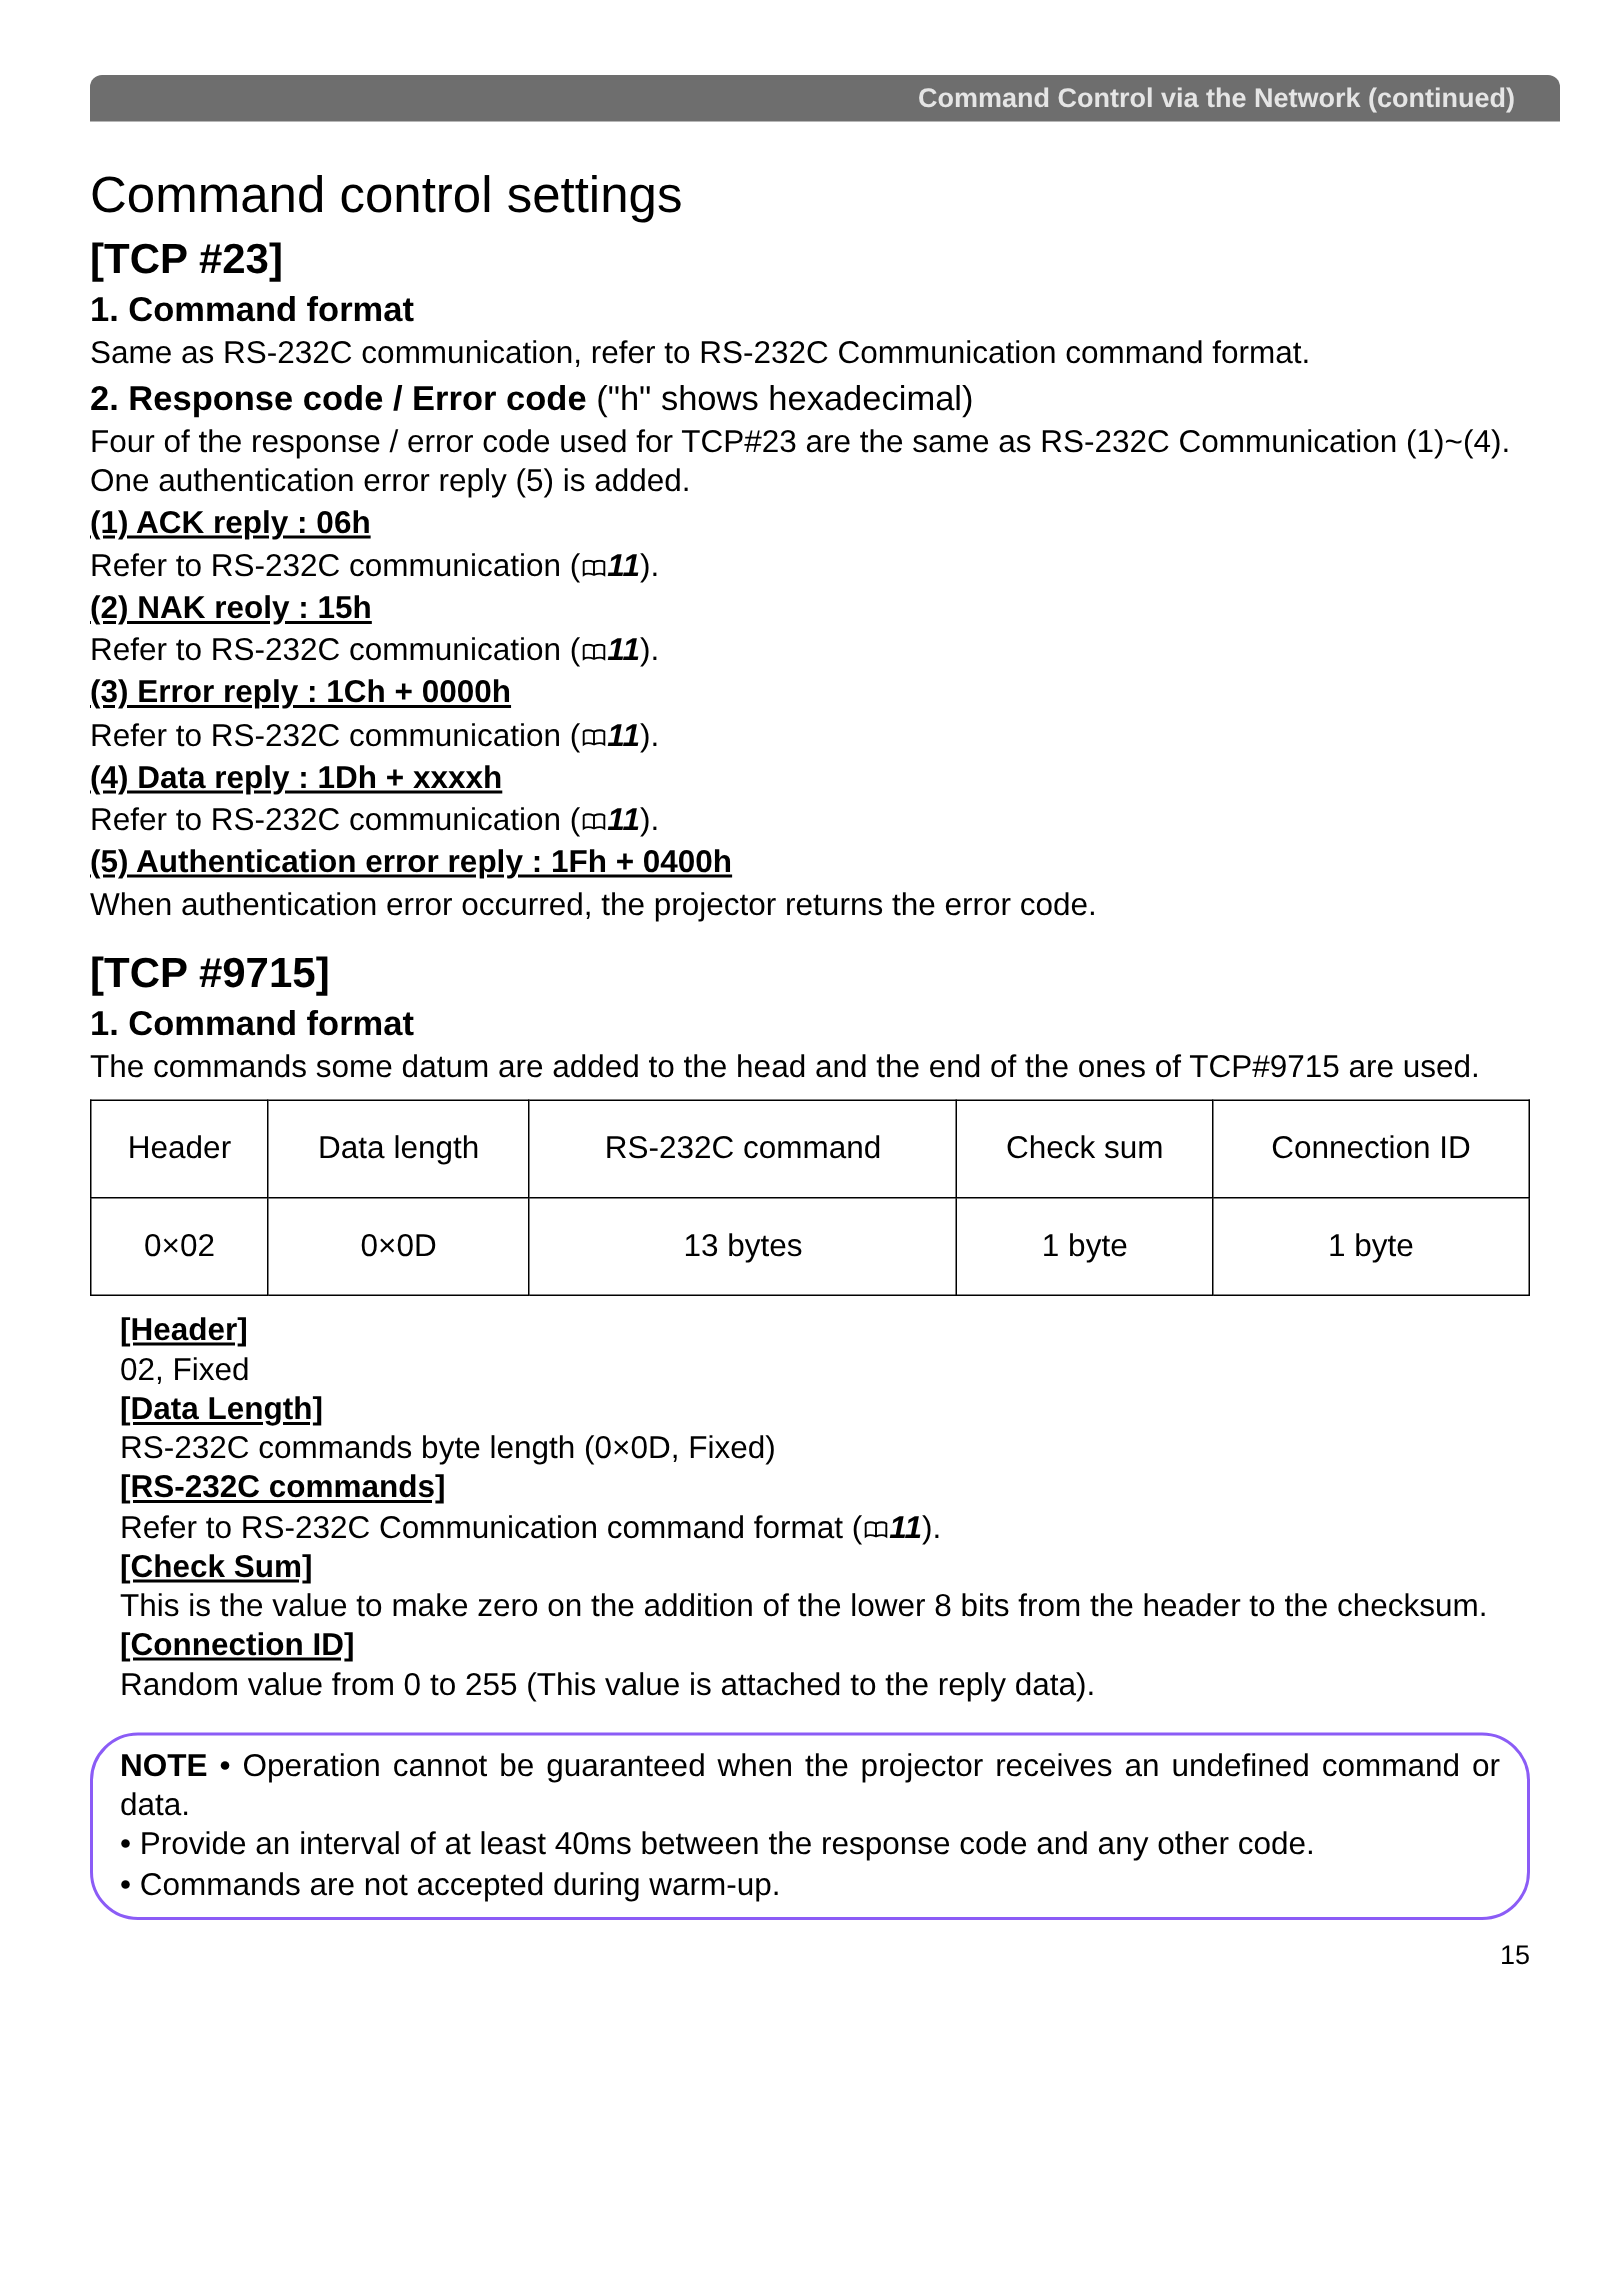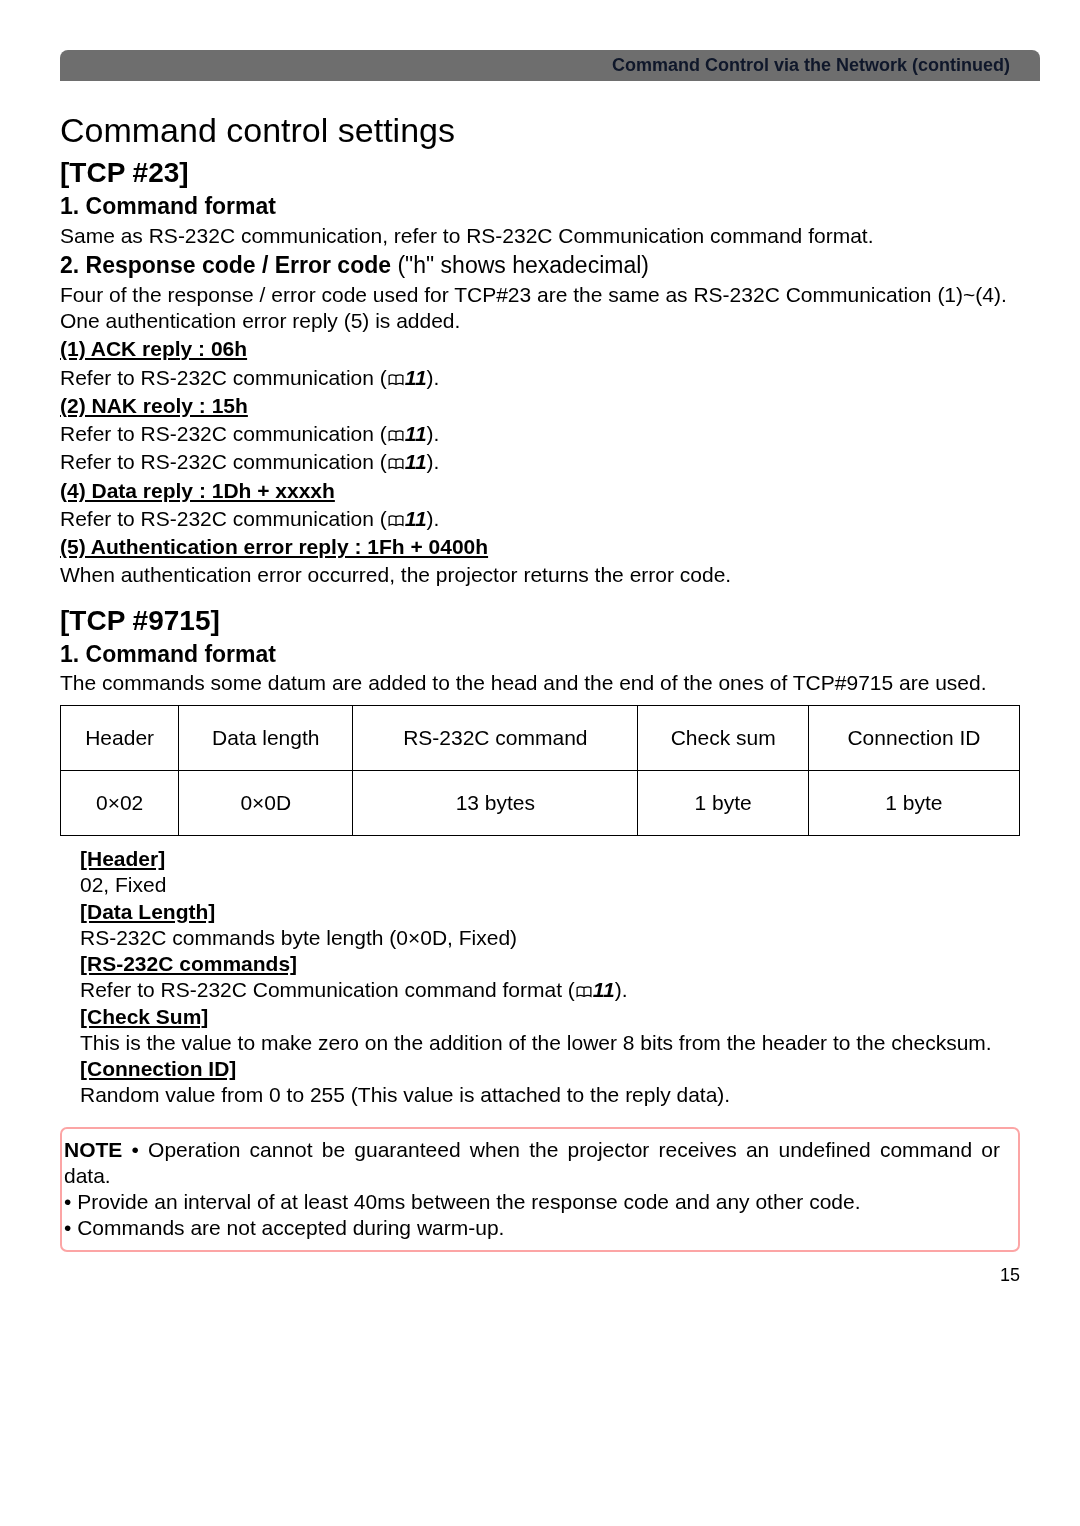--- a/index.html
+++ b/index.html
@@ -11,21 +11,21 @@
     color: #000;
     font-size: 21px;
     line-height: 1.25;
     width: 1080px;
   }
   .page {
     padding: 50px 60px 40px 60px;
   }
   .banner {
     background: #6e6e6e;
-    color: #0f172a;
+    color: #e5e5e5;
     font-weight: bold;
     font-size: 18px;
     padding: 4px 30px 4px 10px;
     margin: 0 -20px 28px 0;
     text-align: right;
     border-radius: 8px 8px 0 0;
   }
   h1 {
     font-size: 34px;
     font-weight: 400;
@@ -59,23 +59,23 @@
     margin: 8px 0 10px 0;
     font-size: 21px;
   }
   th, td {
     border: 1.5px solid #000;
     text-align: center;
     padding: 19px 6px;
     font-weight: normal;
   }
   .note-box {
-    border: 2px solid #fca5a5;
-    border-radius: 7px;
-    padding: 8px 18px 8px 2px;
+    border: 2px solid #8b5cf6;
+    border-radius: 32px;
+    padding: 8px 18px 8px 18px;
     margin-top: 18px;
     text-align: justify;
   }
   .note-label { font-weight: 900; }
   .justify { text-align: justify; }
   .pgnum {
     text-align: right;
     font-size: 18px;
     margin-top: 12px;
   }
@@ -113,20 +113,21 @@
     <div class="para b">(2) NAK reoly : 15h</div>
     <div class="para indent2">
       <span>Refer to RS-232C communication (</span><svg class="ref-icon" viewBox="0 0 20 14">
           <path d="M2 2 Q5 0 10 2 Q15 0 18 2 L18 12 Q15 10 10 12 Q5 10 2 12 Z" fill="none" stroke="#000" stroke-width="1.5"></path>
           <line x1="10" y1="2" x2="10" y2="12" stroke="#000" stroke-width="1.5"></line>
         </svg><span class="ref-num">11</span><span>).</span>
     </div>
   </div>
 
   <div>
+    <div class="para b">(3) Error reply : 1Ch + 0000h</div>
     <div class="para indent2">
       <span>Refer to RS-232C communication (</span><svg class="ref-icon" viewBox="0 0 20 14">
           <path d="M2 2 Q5 0 10 2 Q15 0 18 2 L18 12 Q15 10 10 12 Q5 10 2 12 Z" fill="none" stroke="#000" stroke-width="1.5"></path>
           <line x1="10" y1="2" x2="10" y2="12" stroke="#000" stroke-width="1.5"></line>
         </svg><span class="ref-num">11</span><span>).</span>
     </div>
   </div>
 
   <div>
     <div class="para b">(4) Data reply : 1Dh + xxxxh</div>

